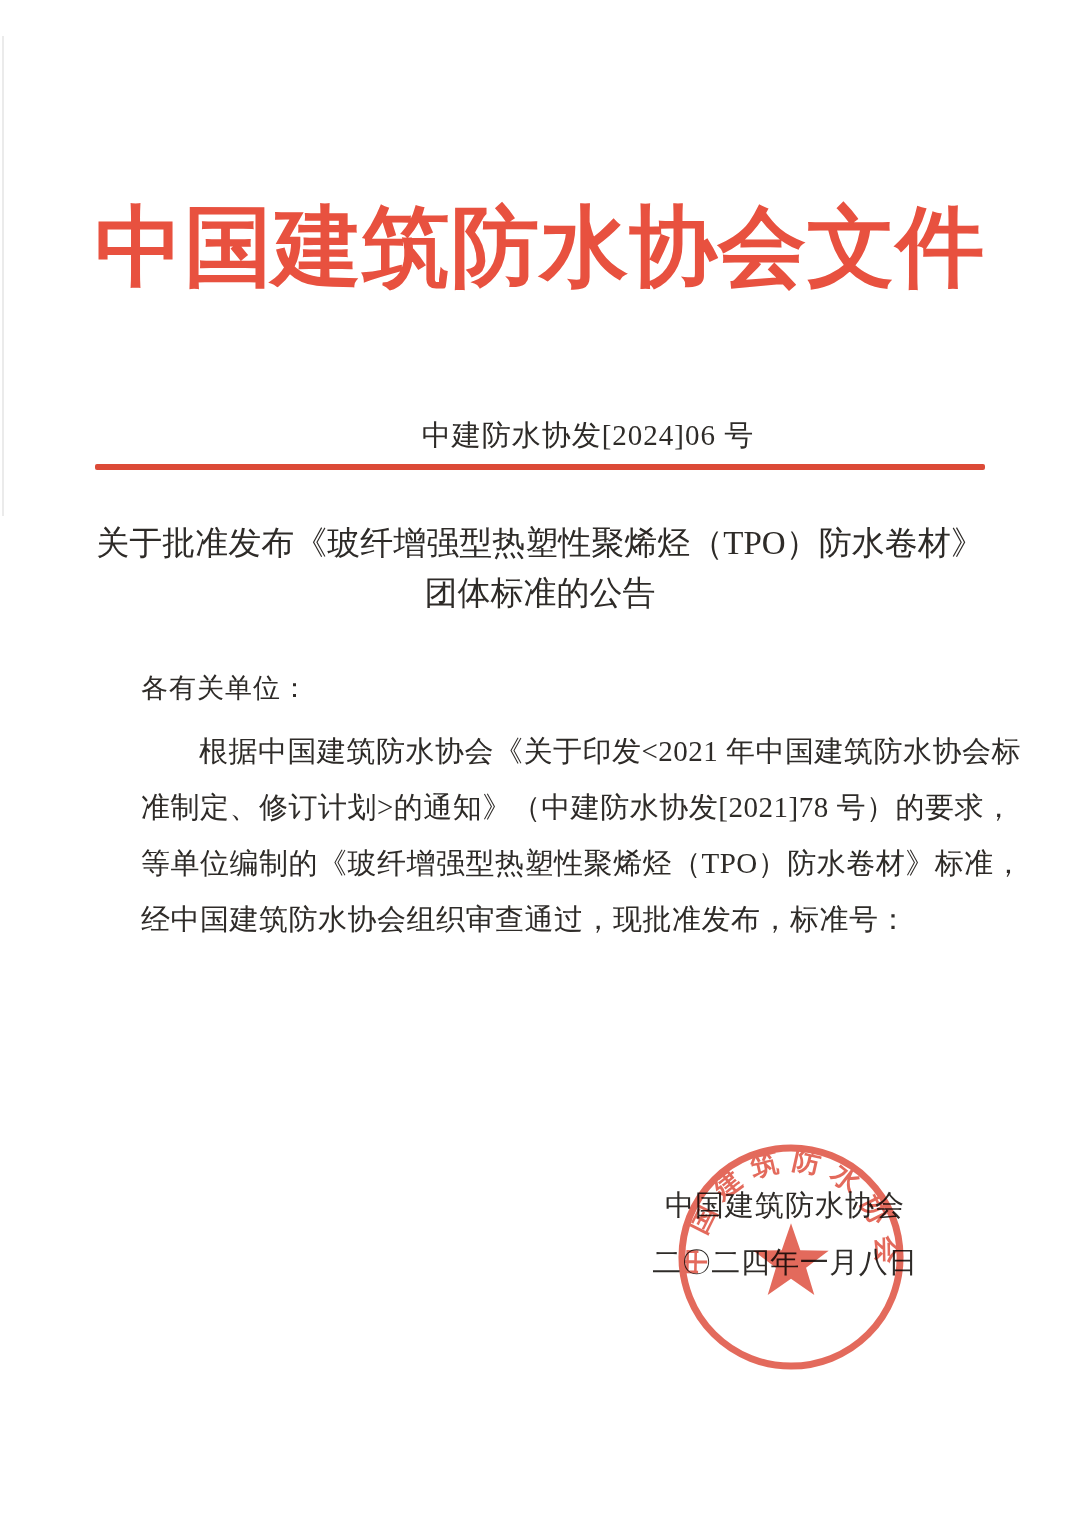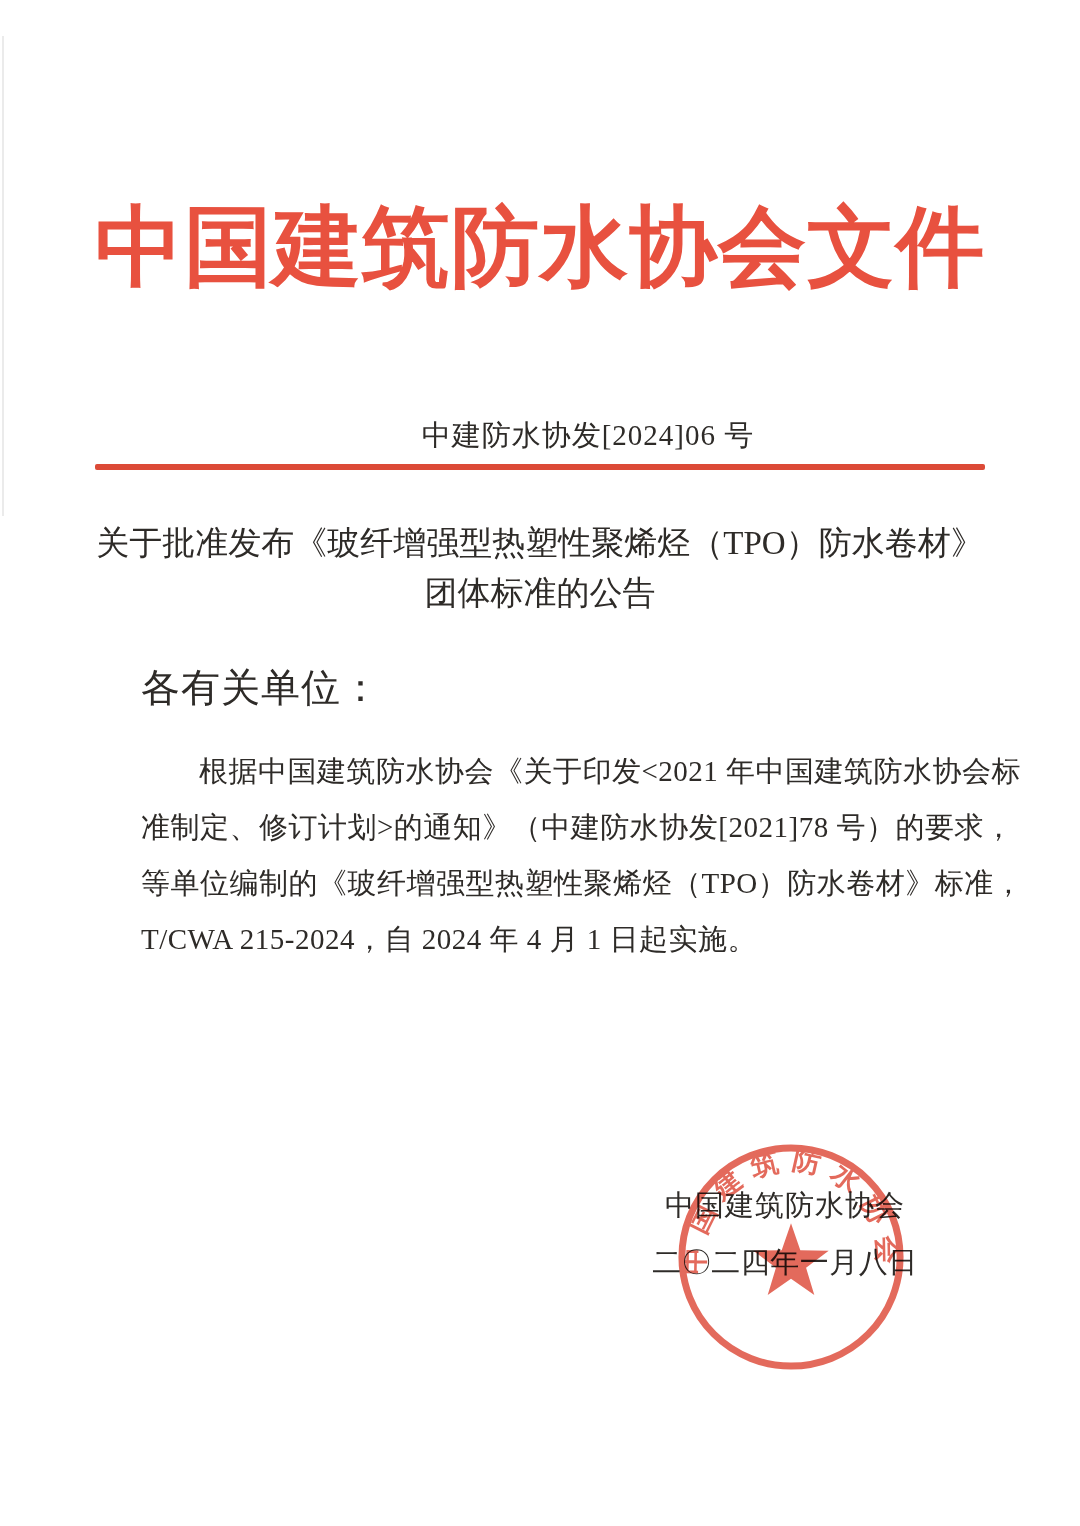--- a/index.html
+++ b/index.html
@@ -45,26 +45,26 @@
   }
   .notice-title{
     position:absolute;top:518px;left:0;width:100%;
     text-align:center;
     font-weight:400;
     font-size:33px;
     line-height:50px;
   }
   .salutation{
     position:absolute;top:670px;left:141px;
-    font-size:39px;
+    font-size:27px;
     line-height:36px;
     letter-spacing:1px;
   }
   .paragraph{
-    position:absolute;top:743px;left:141px;width:810px;
+    position:absolute;top:723px;left:141px;width:810px;
     font-size:29px;
     line-height:56px;
     letter-spacing:0.5px;
   }
   .paragraph .para-line{white-space:nowrap;}
   .paragraph .para-line.indent{padding-left:58px;}
   .signature-org{
     position:absolute;top:1186px;left:785px;
     transform:translateX(-50%);
     font-size:29px;
@@ -106,21 +106,21 @@
     <div>关于批准发布《玻纤增强型热塑性聚烯烃（TPO）防水卷材》</div>
     <div>团体标准的公告</div>
   </div>
 
   <div class="salutation">各有关单位：</div>
 
   <div class="paragraph">
     <div class="para-line indent">根据中国建筑防水协会《关于印发&lt;2021 年中国建筑防水协会标</div>
     <div class="para-line">准制定、修订计划&gt;的通知》（中建防水协发[2021]78 号）的要求，</div>
     <div class="para-line">等单位编制的《玻纤增强型热塑性聚烯烃（TPO）防水卷材》标准，</div>
-    <div class="para-line">T/CWA 215-2024，自 2024 年 4 月 1 日起实施。</div>
+    <div class="para-line">经中国建筑防水协会组织审查通过，现批准发布，标准号：</div>
   </div>
 
   <div class="signature-org">中国建筑防水协会</div>
 
   <div class="signature-date">二〇二四年一月八日</div>
 
   <svg class="seal" viewBox="0 0 240 240" xmlns="http://www.w3.org/2000/svg">
     <circle cx="120" cy="120" r="110" fill="none" stroke="var(--seal-red)" stroke-width="7"></circle>
     <polygon fill="var(--seal-red)" points="120,86 129.4,113.1 158,113.6 135.2,130.9 143.5,158.4 120,142 96.5,158.4 104.8,130.9 82,113.6 110.6,113.1"></polygon>
     <defs>

